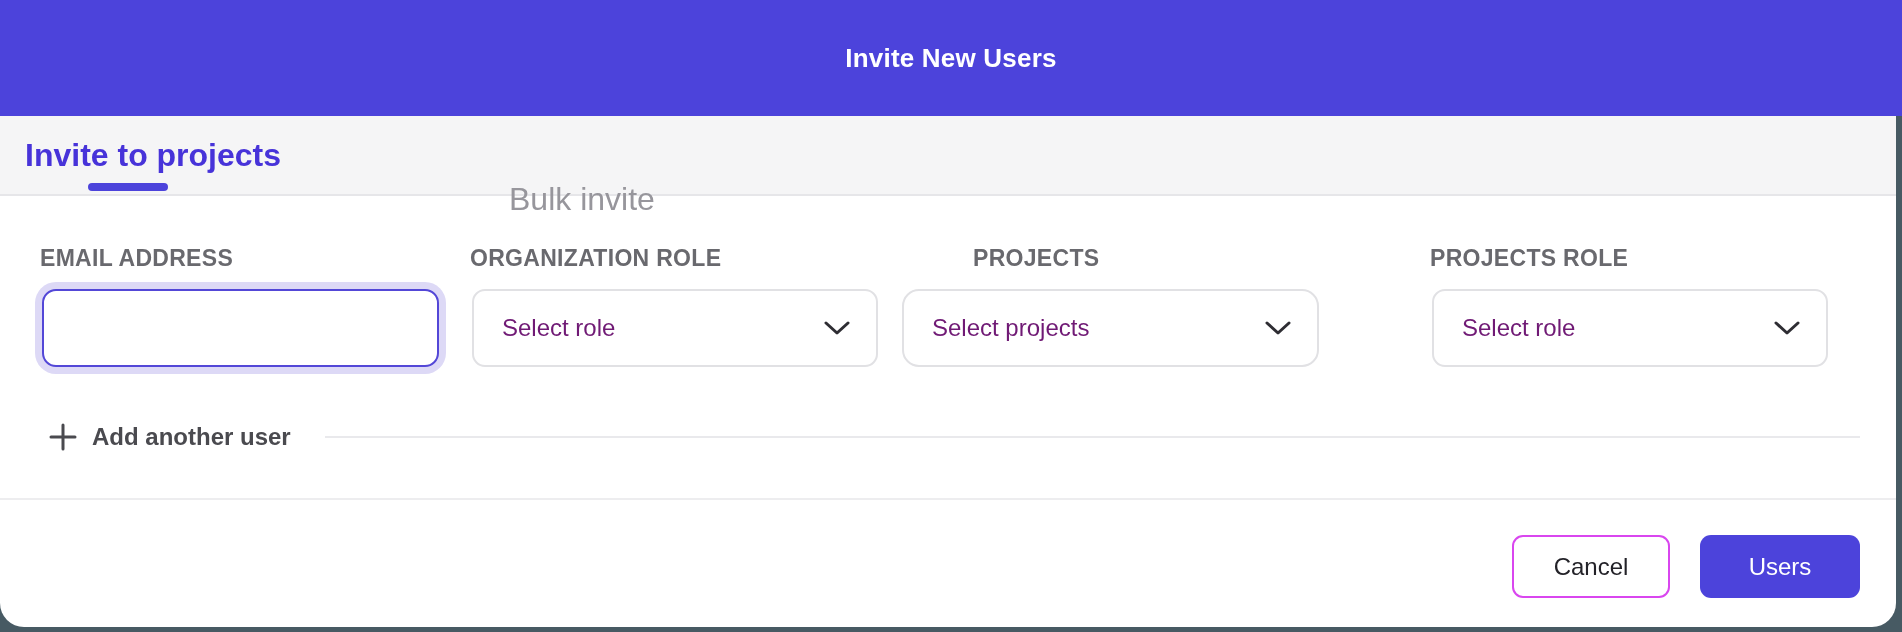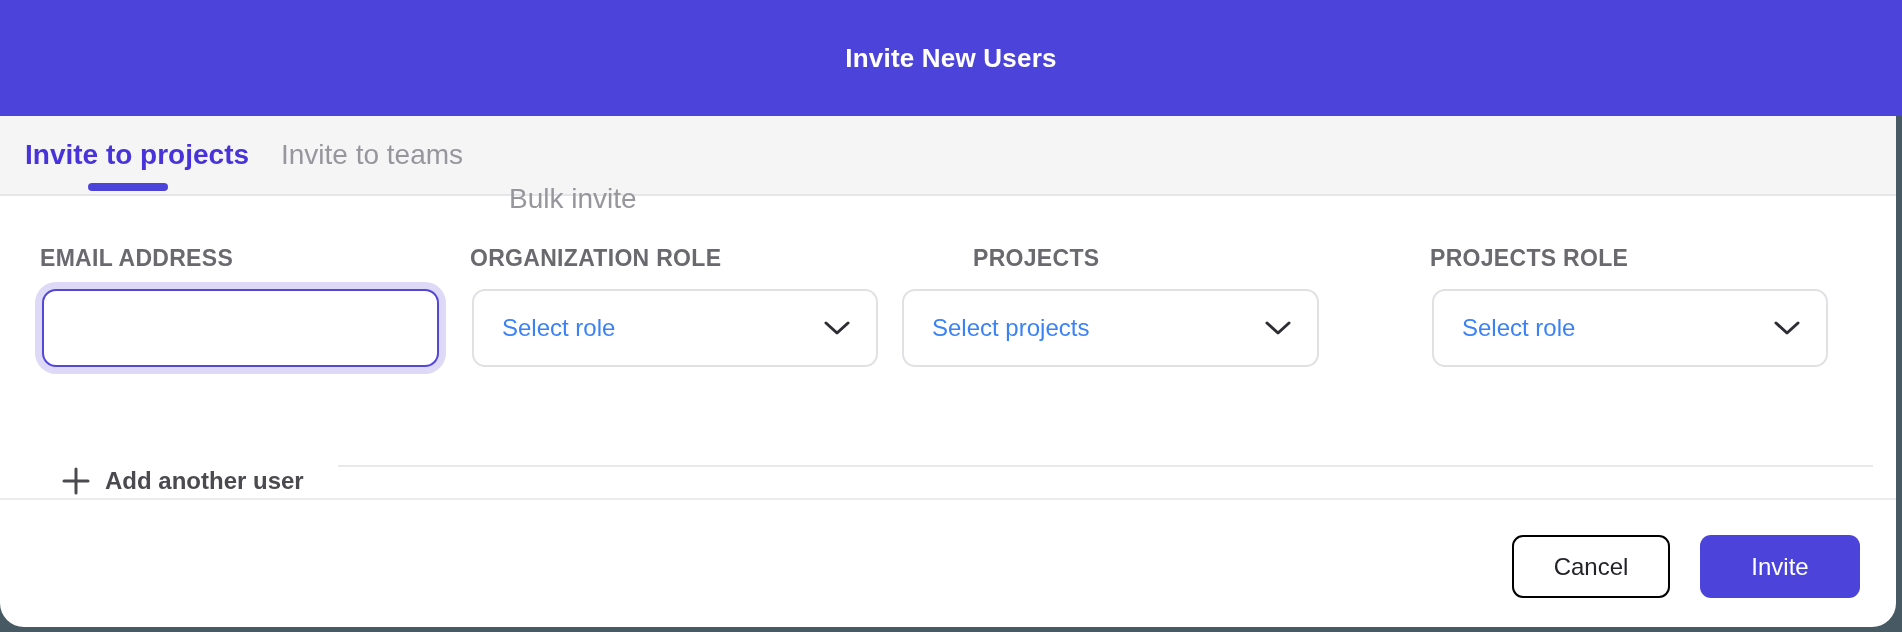--- a/index.html
+++ b/index.html
@@ -28,21 +28,21 @@
   .modal-body{
     position:absolute;left:0;top:116px;width:1896px;height:511px;
     background:#FFFFFF;border-radius:0 0 24px 24px;overflow:hidden;
   }
   .tabbar{
     position:absolute;left:0;top:0;width:100%;height:80px;
     background:#F5F5F6;border-bottom:2px solid #E6E6E9;
   }
   .tab{
     position:absolute;top:0;height:78px;display:flex;align-items:center;
-    font-size:28px;color:#97969C;cursor:pointer;white-space:nowrap;
+    font-size:32px;color:#97969C;cursor:pointer;white-space:nowrap;
   }
   .tab.active{color:var(--active-tab,#4733D9);font-weight:600;}
   .tab-underline{
     position:absolute;left:88px;bottom:3px;width:80px;height:8px;
     border-radius:4px;background:var(--header-bg,#4C43DB);
   }
   .field-label{
     position:absolute;top:129px;
     font-size:23px;font-weight:700;color:#69696E;letter-spacing:.3px;
   }
@@ -53,63 +53,60 @@
     background:#FFFFFF;outline:none;
     font-family:"Liberation Sans", sans-serif;font-size:24px;color:#232228;
     padding:0 24px;
   }
   .dropdown{
     position:absolute;top:173px;height:78px;
     background:#FFFFFF;border:2px solid #E1E1E4;border-radius:13px;
     display:flex;align-items:center;justify-content:space-between;
     padding:0 26px 0 28px;cursor:pointer;
   }
-  .dropdown .value{font-size:24px;font-weight:500;color:#3b82f6;white-space:nowrap;}
+  .dropdown .value{font-size:24px;font-weight:500;color:#701a75;white-space:nowrap;}
   .dropdown svg{flex:0 0 auto;margin-left:16px;}
   .dd-org{left:472px;width:406px;}
-  .dd-projects{left:902px;width:417px;}
+  .dd-projects{left:902px;width:417px;border-radius:17px;}
   .dd-projrole{left:1432px;width:396px;}
   .add-row{
-    position:absolute;left:61px;top:305px;width:1812px;height:32px;
-    display:flex;margin-top:44px;
+    position:absolute;left:48px;top:305px;width:1812px;height:32px;
+    display:flex;align-items:center;
   }
   .add-action{display:flex;align-items:center;cursor:pointer;}
   .add-action .plus{display:flex;align-items:center;margin-right:14px;}
   .add-action .add-label{font-size:24px;font-weight:600;color:#4A4A4F;white-space:nowrap;}
   .add-divider{flex:1;height:2px;background:#E9E9EC;margin-left:34px;}
   .footer-divider{
     position:absolute;left:0;top:382px;width:100%;height:2px;background:#EDEDEF;
   }
   .btn{
     position:absolute;top:419px;height:63px;border-radius:11px;
     font-family:"Liberation Sans", sans-serif;font-size:24px;font-weight:500;
     display:flex;align-items:center;justify-content:center;cursor:pointer;
   }
   .btn-cancel{
-    left:1512px;width:158px;background:#FFFFFF;border:2px solid #000000;color:#232228;
+    left:1512px;width:158px;background:#FFFFFF;border:2px solid #d946ef;color:#232228;
   }
   .btn-invite{
     left:1700px;width:160px;background:var(--invite-button,#4C43DB);border:none;color:#FFFFFF;
   }
 </style>
 </head>
 <body>
 
 <div class="header">
   <div class="title">Invite New Users</div>
 </div>
 
 <div class="modal-body">
 
   <div class="tabbar">
     <div class="tab active" style="left:25px;">
       <span>Invite to projects</span>
-    </div>
-    <div class="tab" style="left:281px;">
-      <span>Invite to teams</span>
     </div>
     <div class="tab" style="left:509px;margin-top:44px;">
       <span>Bulk invite</span>
     </div>
     <div class="tab-underline"></div>
   </div>
 
   <div class="field-label" style="left:40px;">EMAIL ADDRESS</div>
   <div class="field-label" style="left:470px;">ORGANIZATION ROLE</div>
   <div class="field-label" style="left:948px;margin-left:25px;">PROJECTS</div>
@@ -147,15 +144,15 @@
         </svg>
       </span>
       <span class="add-label">Add another user</span>
     </div>
     <div class="add-divider"></div>
   </div>
 
   <div class="footer-divider"></div>
 
   <button class="btn btn-cancel">Cancel</button>
-  <button class="btn btn-invite">Invite</button>
+  <button class="btn btn-invite">Users</button>
 
 </div>
 
 </body></html>

